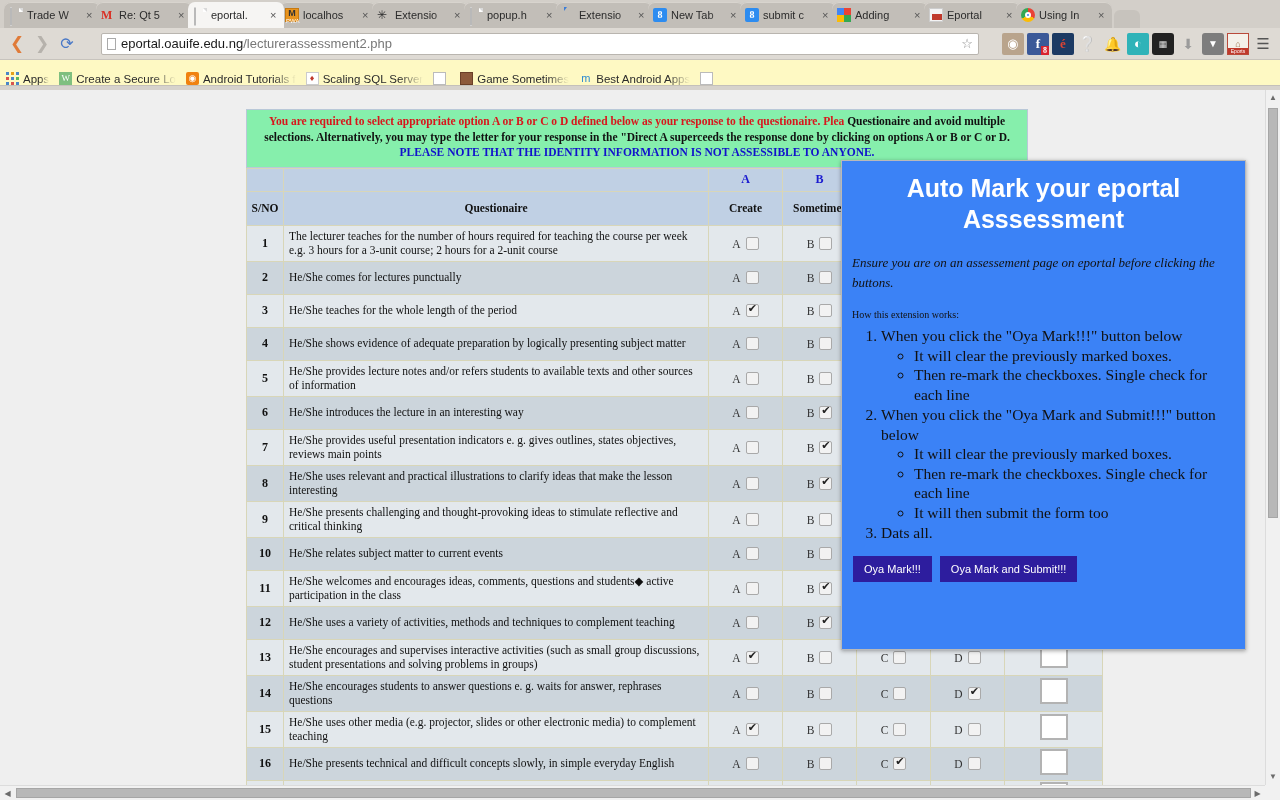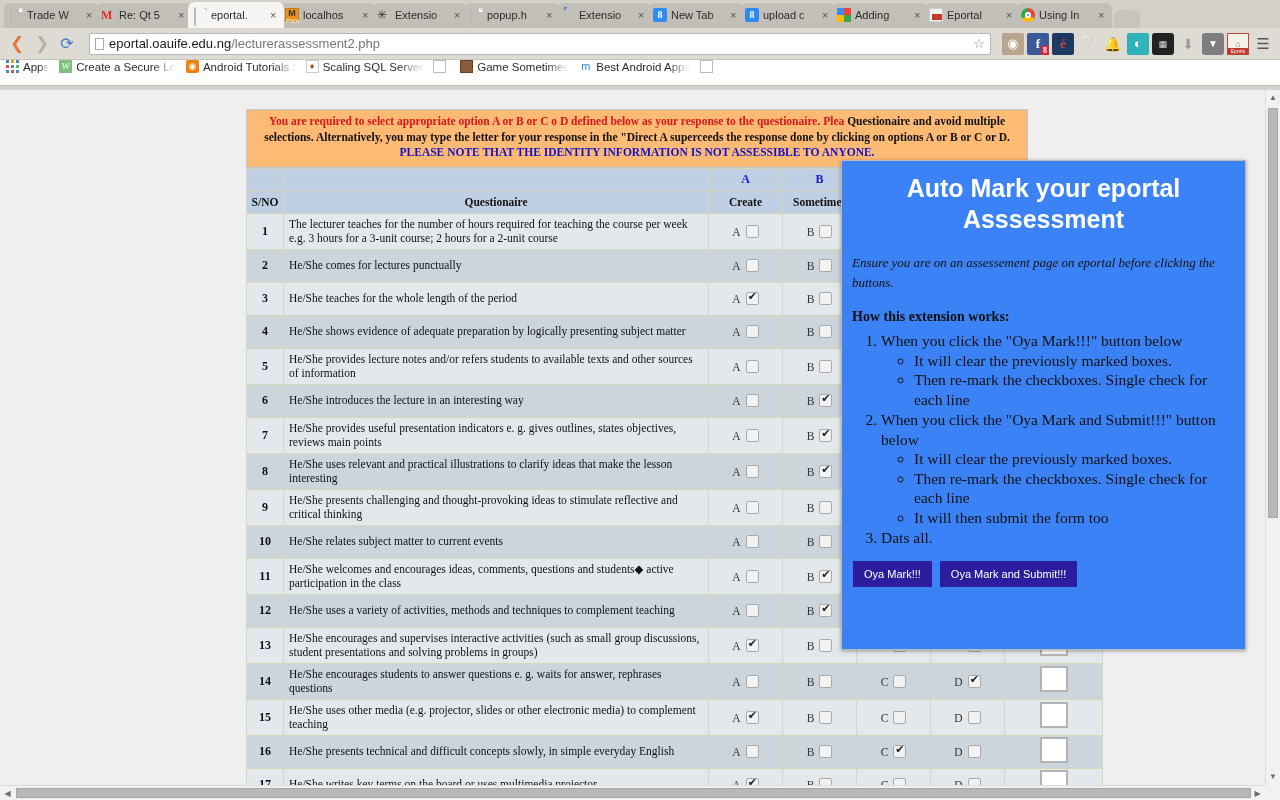--- a/index.html
+++ b/index.html
@@ -72,64 +72,64 @@
     height:32px; background:#dedad4;
     display:flex; align-items:center; padding:0 6px; gap:3px;
     border-bottom:1px solid #c7c3bd;
   }
   .navbtn { width:22px; text-align:center; font-size:17px; color:#e07b39; cursor:default; line-height:1; }
   .navbtn.dim { color:#b6b2ac; }
   .navbtn.reload { color:#4a79c7; font-size:16px; }
   .omnibox {
     flex:1 1 auto; height:22px; background:#fff; border:1px solid #b9b5af;
     border-radius:2px; display:flex; align-items:center; gap:5px; padding:0 5px;
-    margin:0 8px; position:relative;
+    margin:0 20px; position:relative;
   }
   .omnibox .pageicon { width:9px;height:12px;background:#fff;border:1px solid #aaa; }
   .urltext { font-size:13px; color:#777; white-space:nowrap; overflow:hidden; }
   .urltext b { color:#1a1a1a; font-weight:normal; }
   .star { position:absolute; right:5px; font-size:13px; color:#8d8d8d; }
   .exticon { width:22px; height:22px; display:flex; align-items:center; justify-content:center;
              font-size:13px; position:relative; flex:0 0 22px; }
   .menubtn { width:22px; text-align:center; font-size:15px; color:#555; }
 
   
   .bookmarks {
-    height:26px; background:#ffffff; display:flex; align-items:flex-start;
+    height:26px; background:#fef9c3; display:flex; align-items:flex-end;
     padding:0 6px; gap:10px; border-bottom:1px solid #c4c0ba; overflow:hidden;
   }
   .bm { display:flex; align-items:center; gap:4px; font-size:11.5px; color:#2b2b2b; white-space:nowrap;
         max-width:140px; overflow:hidden;
         -webkit-mask-image:linear-gradient(90deg,#000 80%,transparent 100%);
                 mask-image:linear-gradient(90deg,#000 80%,transparent 100%); }
   .bmico { width:13px;height:13px;flex:0 0 13px; }
   .apps-grid { display:grid; grid-template-columns:repeat(3,3px); grid-gap:2px; }
   .apps-grid i { width:3px;height:3px;background:#4a86c8;display:block; }
   .apps-grid i:nth-child(2){background:#e5a01a;} .apps-grid i:nth-child(4){background:#d9534f;}
   .apps-grid i:nth-child(6){background:#5cb85c;} .apps-grid i:nth-child(8){background:#d9534f;}
 
   
   .viewport { position:absolute; left:0; top:90px; right:0; bottom:0; background:#efefef; }
   .pagearea { position:absolute; left:0; top:0; right:15px; bottom:15px; overflow:hidden; background:#efefef; }
 
   
   .formwrap { position:absolute; left:246px; top:19px; width:782px; }
   .noticebox {
-    background:#fdba74; border:1px solid #b9c8d8; padding:4px 6px 6px;
+    background:#86efac; border:1px solid #b9c8d8; padding:4px 6px 6px;
     text-align:center; font-family:"Liberation Serif",serif; font-size:11.5px;
     font-weight:bold; line-height:15.5px; color:#d8161c;
   }
   .noticebox .blk { color:#111; }
   .noticebox .blu { color:#1111cc; }
 
   table.qt { border-collapse:collapse; width:782px; table-layout:fixed; font-family:"Liberation Serif",serif; }
   table.qt td, table.qt th { border:1px solid #d8d6b8; }
   .hdr1 td { background:#c0d0e4; height:23px; text-align:center;
              color:#1a1ad0; font-weight:bold; font-size:12px; }
-  .hdr2 td { background:#c0d0e4; height:22px; text-align:center;
+  .hdr2 td { background:#c0d0e4; height:34px; text-align:center;
              color:#111; font-weight:bold; font-size:11.5px; }
   col.c-sn{width:37px;} col.c-q{width:425px;} col.c-opt{width:74px;} col.c-dir{width:98px;}
 
   tr.r-odd td { background:#e3e8ec; }
   tr.r-even td { background:#ccd5dc; }
   td.sn { text-align:center; font-weight:bold; font-size:12px; color:#111; }
   td.q  { font-size:11.5px; line-height:14.5px; color:#111; padding:3px 5px 3px 5px; }
   td.opt { text-align:center; font-size:11.5px; color:#333; vertical-align:middle; }
   td.opt .lab { display:inline-block; margin-right:5px; }
   td.dir { text-align:center; }
@@ -152,22 +152,22 @@
   .popup .inner { padding:8px 10px 0 10px; }
   .popup h1 {
     margin:4px 0 18px; text-align:center; color:#fff; font-size:25px;
     font-family:"Liberation Sans", sans-serif; font-weight:bold; line-height:31px;
   }
   .popup .ensure {
     font-family:"Liberation Serif",serif; font-style:italic; font-size:13px;
     color:#111; line-height:20px; margin:0 0 16px;
   }
   .popup h3 {
-    font-family:"Liberation Serif",serif; font-size:14px; color:#111;
-    margin:0 0 6px; font-weight:bold;
+    font-family:"Liberation Serif",serif; font-size:10px; color:#111;
+    margin:0 0 6px; font-weight:normal;
   }
   .popup ol { margin:0; padding-left:29px; font-family:"Liberation Serif",serif;
               font-size:15.5px; color:#111; line-height:19.5px; }
   .popup ol > li { margin-bottom:1px; }
   .popup ul { margin:0; padding-left:33px; list-style-type:circle; }
   .btnrow { margin:13px 0 8px; display:flex; gap:8px; padding-left:1px; }
   .obtn {
     background:#2d1d9e; color:#fff; border:none; padding:7px 11px;
     font-family:"Liberation Sans",sans-serif; font-size:11px; cursor:pointer;
   }
@@ -226,21 +226,21 @@
       <span class="tlabel">Extensio</span>
       <span class="tclose">×</span>
     </div>
     <div class="tab">
       <span class="fav fav-8">8</span>
       <span class="tlabel">New Tab</span>
       <span class="tclose">×</span>
     </div>
     <div class="tab">
       <span class="fav fav-8">8</span>
-      <span class="tlabel">upload c</span>
+      <span class="tlabel">submit c</span>
       <span class="tclose">×</span>
     </div>
     <div class="tab">
       <span class="fav fav-g">
           <i></i>
           <i></i>
           <i></i>
           <i></i>
         </span>
       <span class="tlabel">Adding</span>

